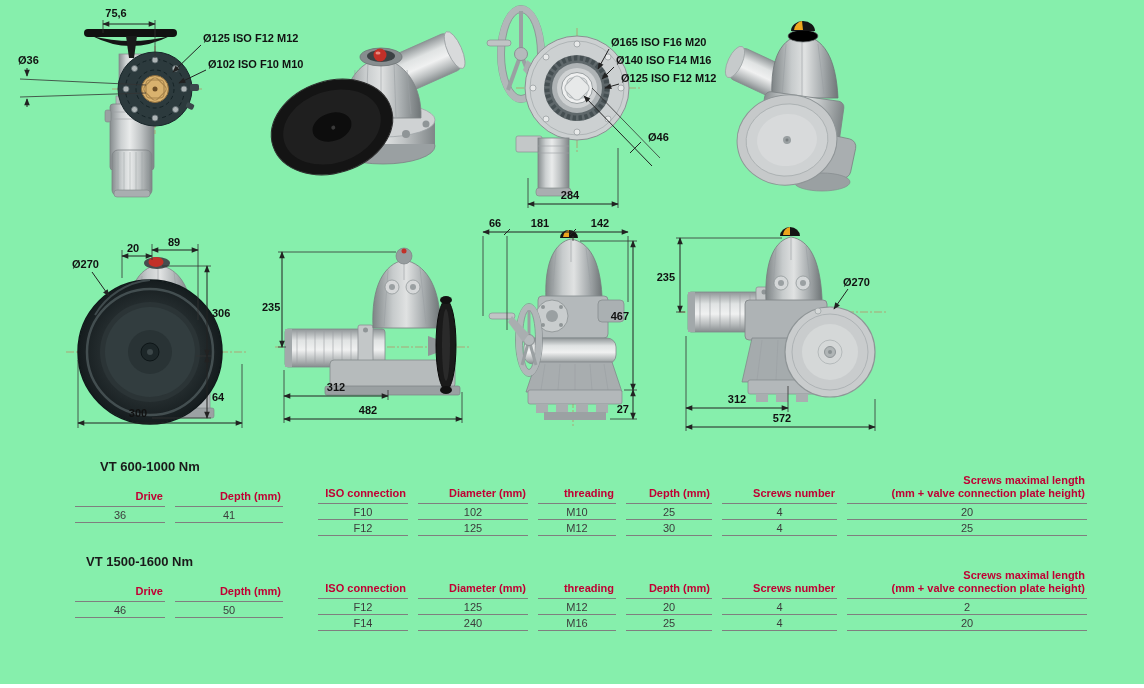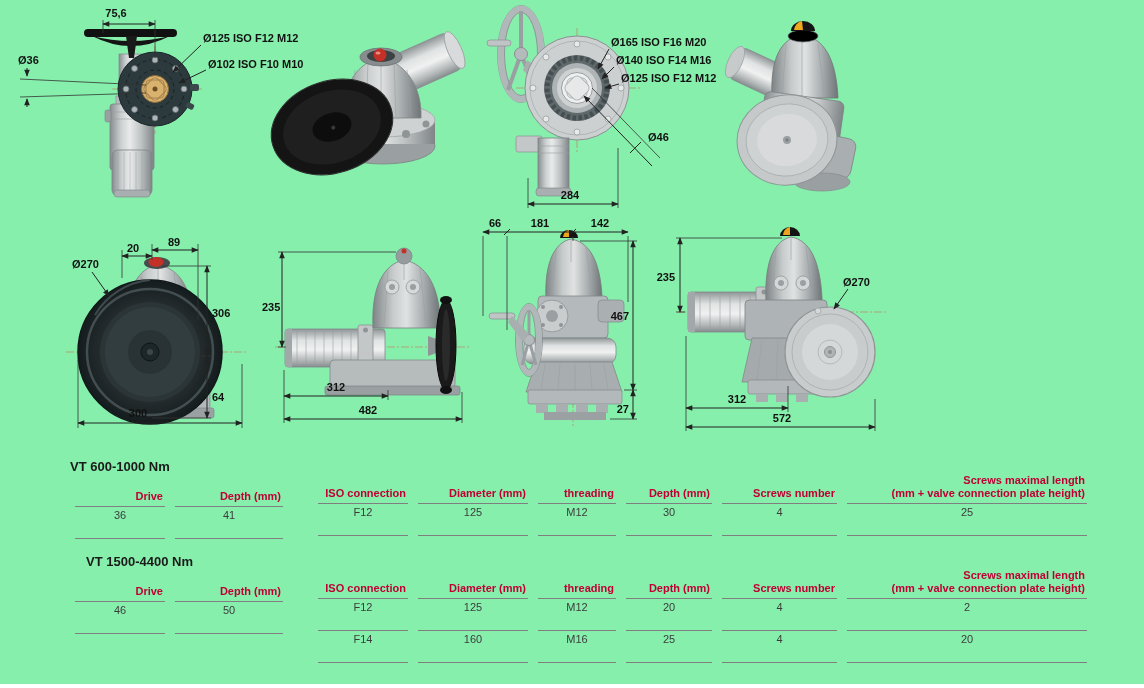--- a/index.html
+++ b/index.html
@@ -11,21 +11,21 @@
   .dl{stroke:#222;stroke-width:1;fill:none;}
   .ext{stroke:#333;stroke-width:0.8;fill:none;}
   .cl{stroke:#d4553f;stroke-width:0.7;stroke-dasharray:8 2 2 2;opacity:0.7;fill:none;}
   .rib{stroke:#9aa0a2;stroke-width:0.6;}
   
   .abs{position:absolute;}
   .tbl-title{font-size:13px;font-weight:bold;color:#1a1a1a;white-space:nowrap;}
   table.dtable{border-collapse:separate;border-spacing:10px 0;font-size:11px;color:#3c3c3c;table-layout:fixed;}
   table.dtable th{color:#c00034;font-weight:bold;text-align:right;vertical-align:bottom;
                   padding:0 2px 3px 2px;border-bottom:1px solid #7f7f7f;line-height:1.2;height:26px;}
-  table.dtable td{text-align:center;padding:1px 2px 16px 2px;border-bottom:1px solid #7f7f7f;height:14px;}
+  table.dtable td{text-align:center;padding:1px 2px 0 2px;border-bottom:1px solid #7f7f7f;height:14px;}
 </style>
 </head>
 <body>
 
 <div class="page">
 
 <svg class="drawings" width="1144" height="455" viewBox="0 0 1144 455">
   <defs>
     <marker id="ar" viewBox="0 0 10 10" refX="9" refY="5" markerWidth="9" markerHeight="7" orient="auto-start-reverse">
       <path d="M0,1 L10,5 L0,9 z" fill="#222"></path>
@@ -454,21 +454,21 @@
     <line x1="686" y1="336" x2="686" y2="431" class="ext"></line>
     <line x1="788" y1="386" x2="788" y2="412" class="ext"></line>
     <line x1="686" y1="408" x2="788" y2="408" class="dl" marker-start="url(#ar)" marker-end="url(#ar)"></line>
     <text class="dim" x="737" y="403" text-anchor="middle">312</text>
     <line x1="875" y1="399" x2="875" y2="431" class="ext"></line>
     <line x1="686" y1="427" x2="875" y2="427" class="dl" marker-start="url(#ar)" marker-end="url(#ar)"></line>
     <text class="dim" x="782" y="422" text-anchor="middle">572</text>
   </g>
 </svg>
 
-<div class="abs tbl-title" style="left:70px;top:459px;text-align:center;">VT 600-1000 Nm</div>
+<div class="abs tbl-title" style="left:100px;top:459px;text-align:center;">VT 600-1000 Nm</div>
 
 <table class="dtable abs" style="left:65px;top:477px;">
   <colgroup>
         <col style="width:90px">
         <col style="width:108px">
       </colgroup>
   <tbody>
         <tr>
     <th>Drive</th>
     <th>Depth (mm)</th>
@@ -495,31 +495,39 @@
     <th>Diameter (mm)</th>
     <th>threading</th>
     <th>Depth (mm)</th>
     <th>Screws number</th>
     <th>
       <span>Screws maximal length</span><br>
       <span>(mm + valve connection plate height)</span>
     </th>
   </tr>
   <tr>
+    <td>F10</td>
+    <td>102</td>
+    <td>M10</td>
+    <td>25</td>
+    <td>4</td>
+    <td>20</td>
+  </tr>
+  <tr>
     <td>F12</td>
     <td>125</td>
     <td>M12</td>
     <td>30</td>
     <td>4</td>
     <td>25</td>
   </tr>
 </tbody>
     </table>
 
-<div class="abs tbl-title" style="left:86px;top:554px;">VT 1500-4400 Nm</div>
+<div class="abs tbl-title" style="left:86px;top:554px;">VT 1500-1600 Nm</div>
 
 <table class="dtable abs" style="left:65px;top:572px;">
   <colgroup>
         <col style="width:90px">
         <col style="width:108px">
       </colgroup>
   <tbody>
         <tr>
     <th>Drive</th>
     <th>Depth (mm)</th>
@@ -555,21 +563,21 @@
   <tr>
     <td>F12</td>
     <td>125</td>
     <td>M12</td>
     <td>20</td>
     <td>4</td>
     <td>2</td>
   </tr>
   <tr>
     <td>F14</td>
-    <td>160</td>
+    <td>240</td>
     <td>M16</td>
     <td>25</td>
     <td>4</td>
     <td>20</td>
   </tr>
 </tbody>
     </table>
 
 </div>
 

